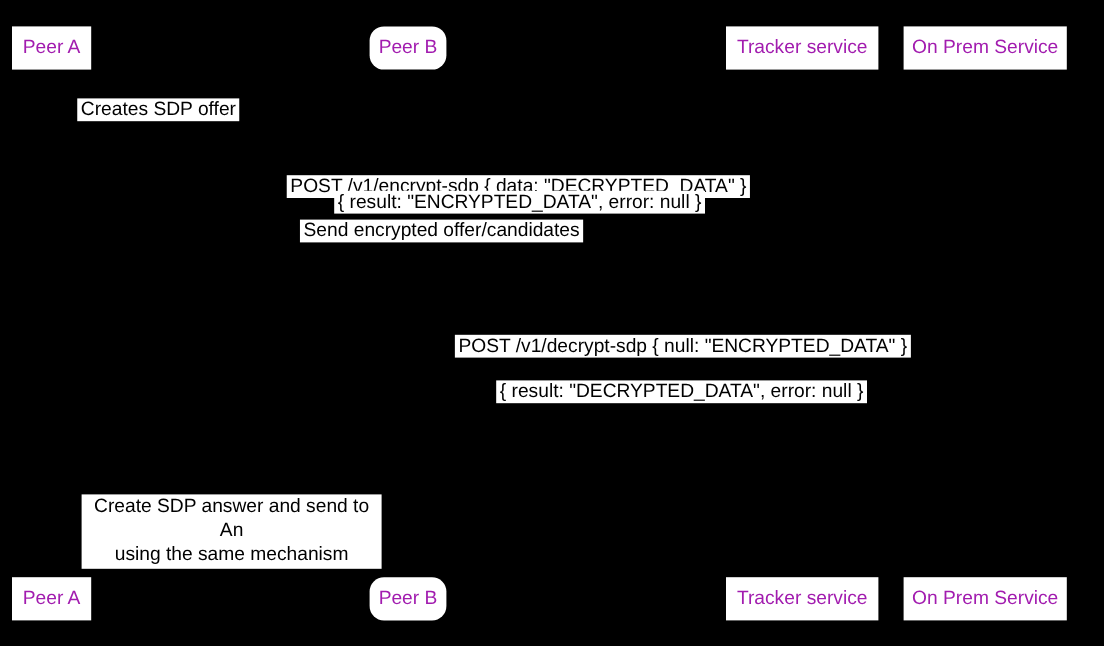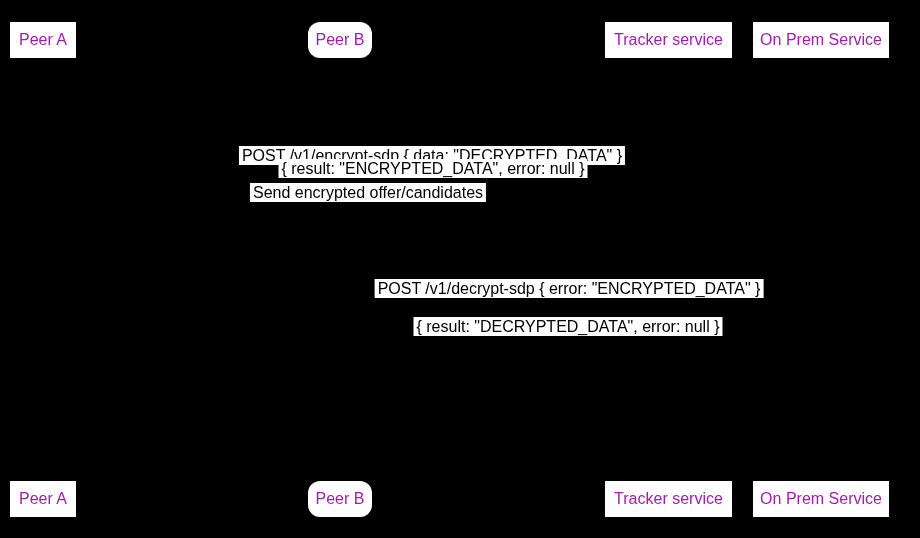--- a/index.html
+++ b/index.html
@@ -81,25 +81,30 @@
   <div class="lifeline l-peer-a"></div>
   <div class="lifeline l-peer-b"></div>
   <div class="lifeline l-tracker"></div>
   <div class="lifeline l-onprem"></div>
 
   <div class="actor row-top a-peer-a">Peer A</div>
   <div class="actor row-top a-peer-b">Peer B</div>
   <div class="actor row-top a-tracker">Tracker service</div>
   <div class="actor row-top a-onprem">On Prem Service</div>
 
+  <div class="msg m1">Creates SDP offer</div>
   <div class="msg m2">POST /v1/encrypt-sdp { data: "DECRYPTED_DATA" }</div>
   <div class="msg m3">{ result: "ENCRYPTED_DATA", error: null }</div>
   <div class="msg m4">Send encrypted offer/candidates</div>
-  <div class="msg m6">POST /v1/decrypt-sdp { error: "ENCRYPTED_DATA" }</div>
+  <div class="msg m6">POST /v1/decrypt-sdp { null: "ENCRYPTED_DATA" }</div>
   <div class="msg m7">{ result: "DECRYPTED_DATA", error: null }</div>
 
+  <div class="msg-wrap m9">
+    <div>Create SDP answer and send to An</div>
+    <div>using the same mechanism</div>
+  </div>
 
   <div class="actor row-bottom a-peer-a">Peer A</div>
   <div class="actor row-bottom a-peer-b">Peer B</div>
   <div class="actor row-bottom a-tracker">Tracker service</div>
   <div class="actor row-bottom a-onprem">On Prem Service</div>
 
 </div>
 
 </body></html>

